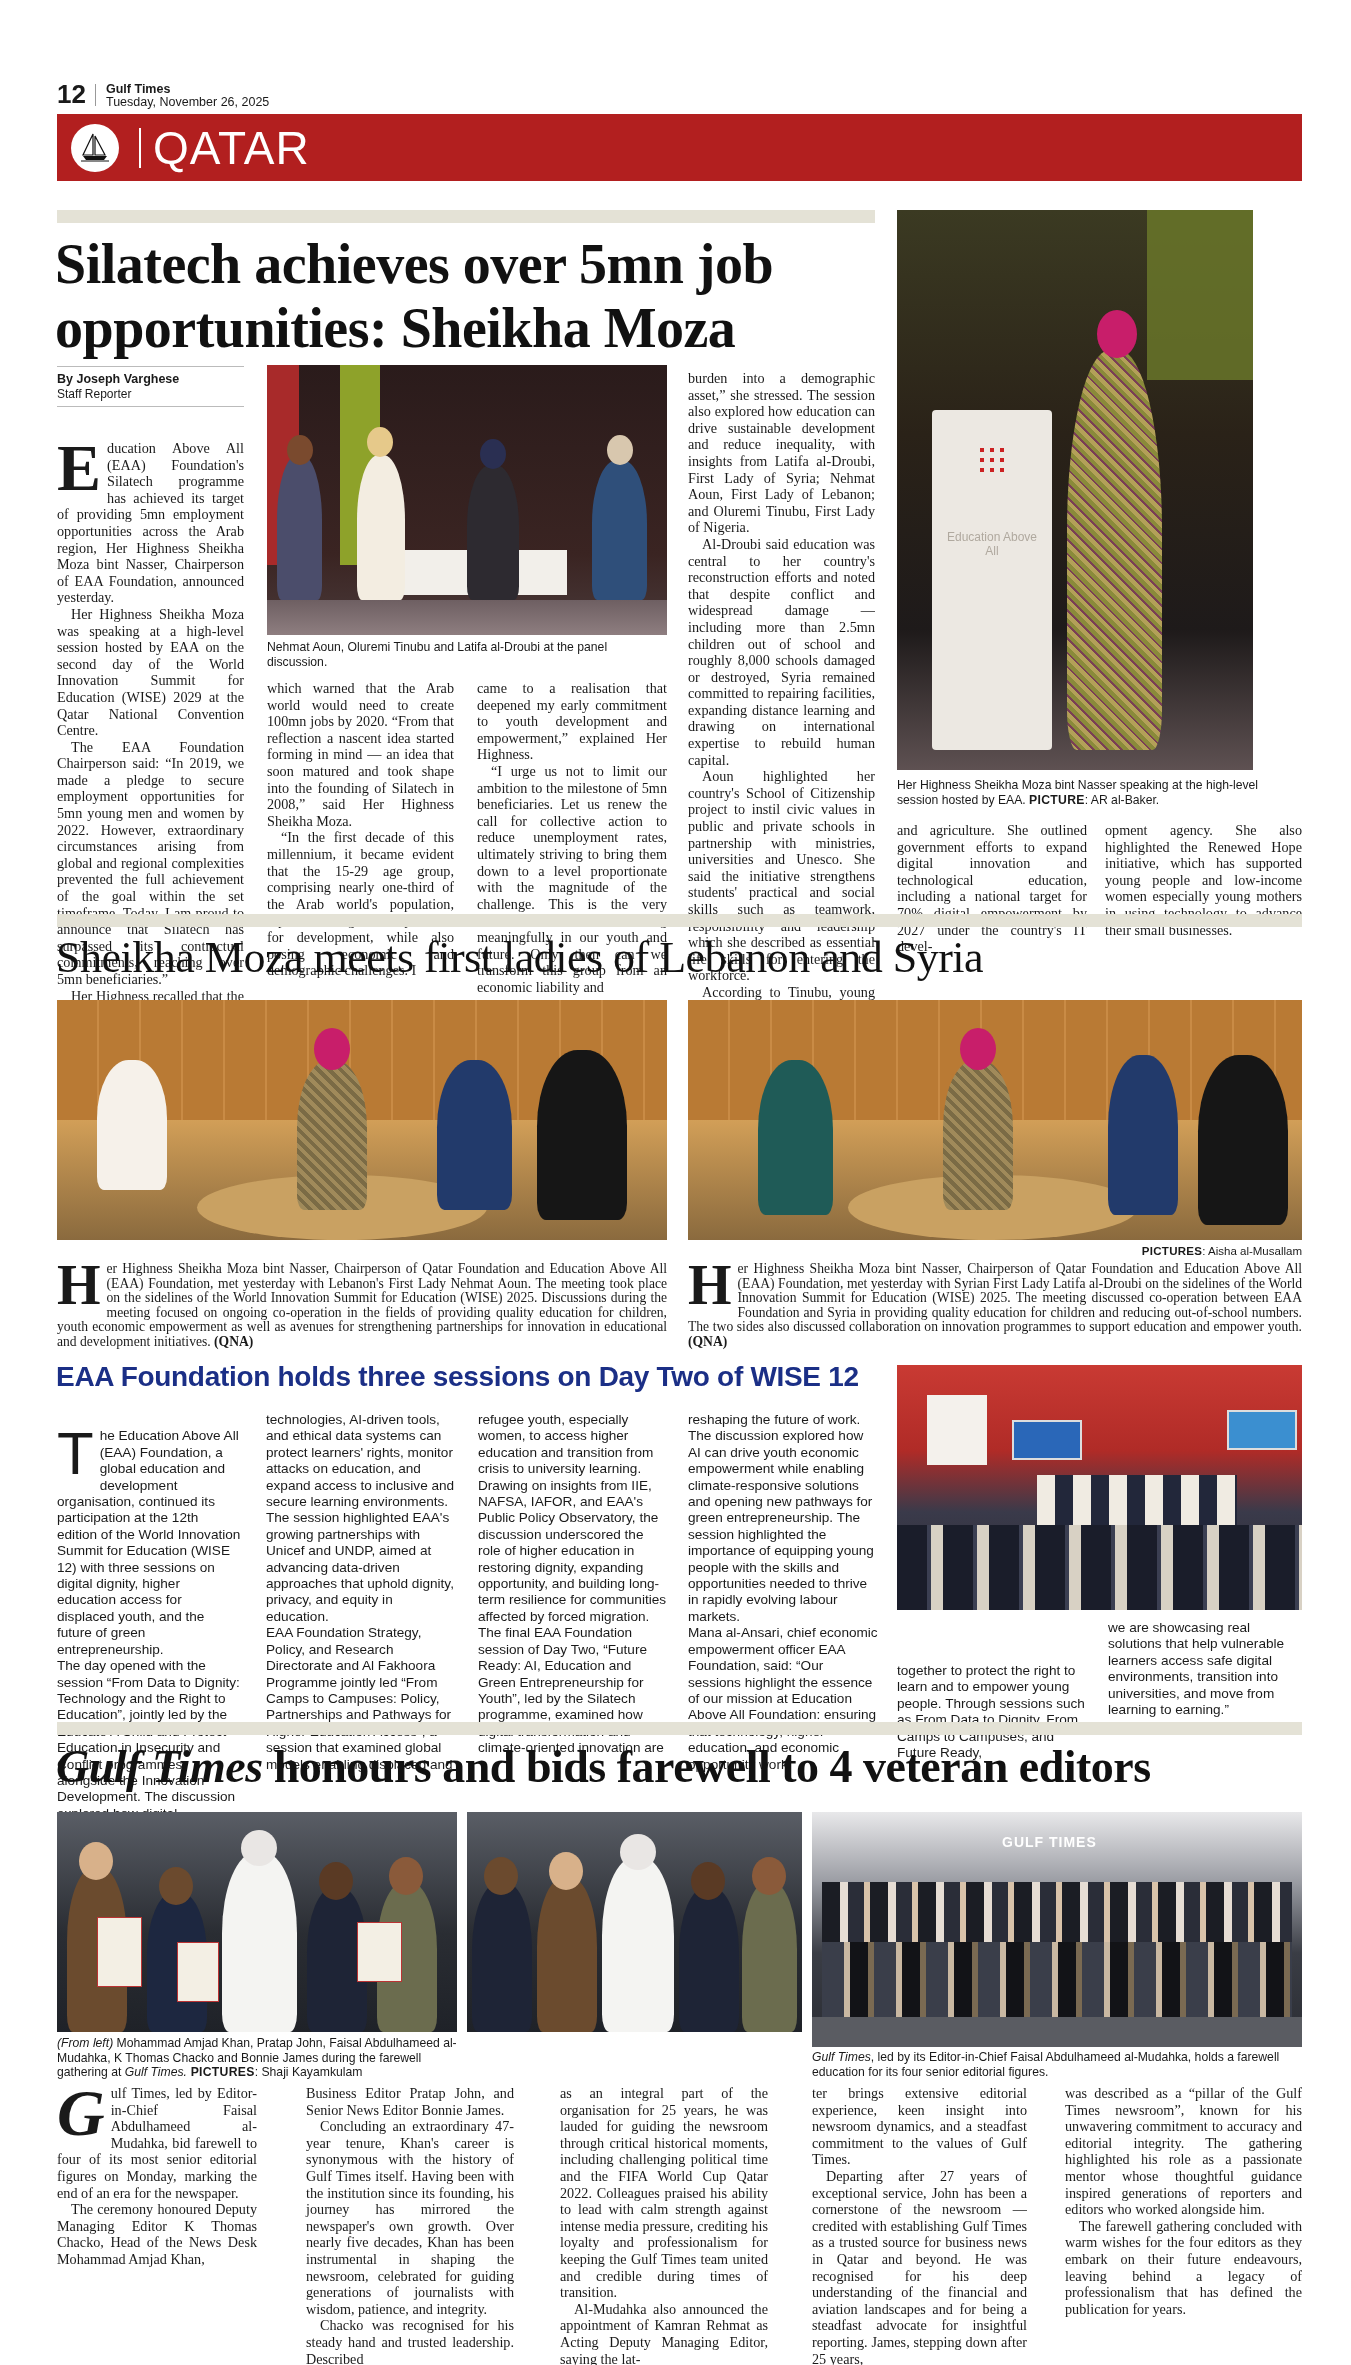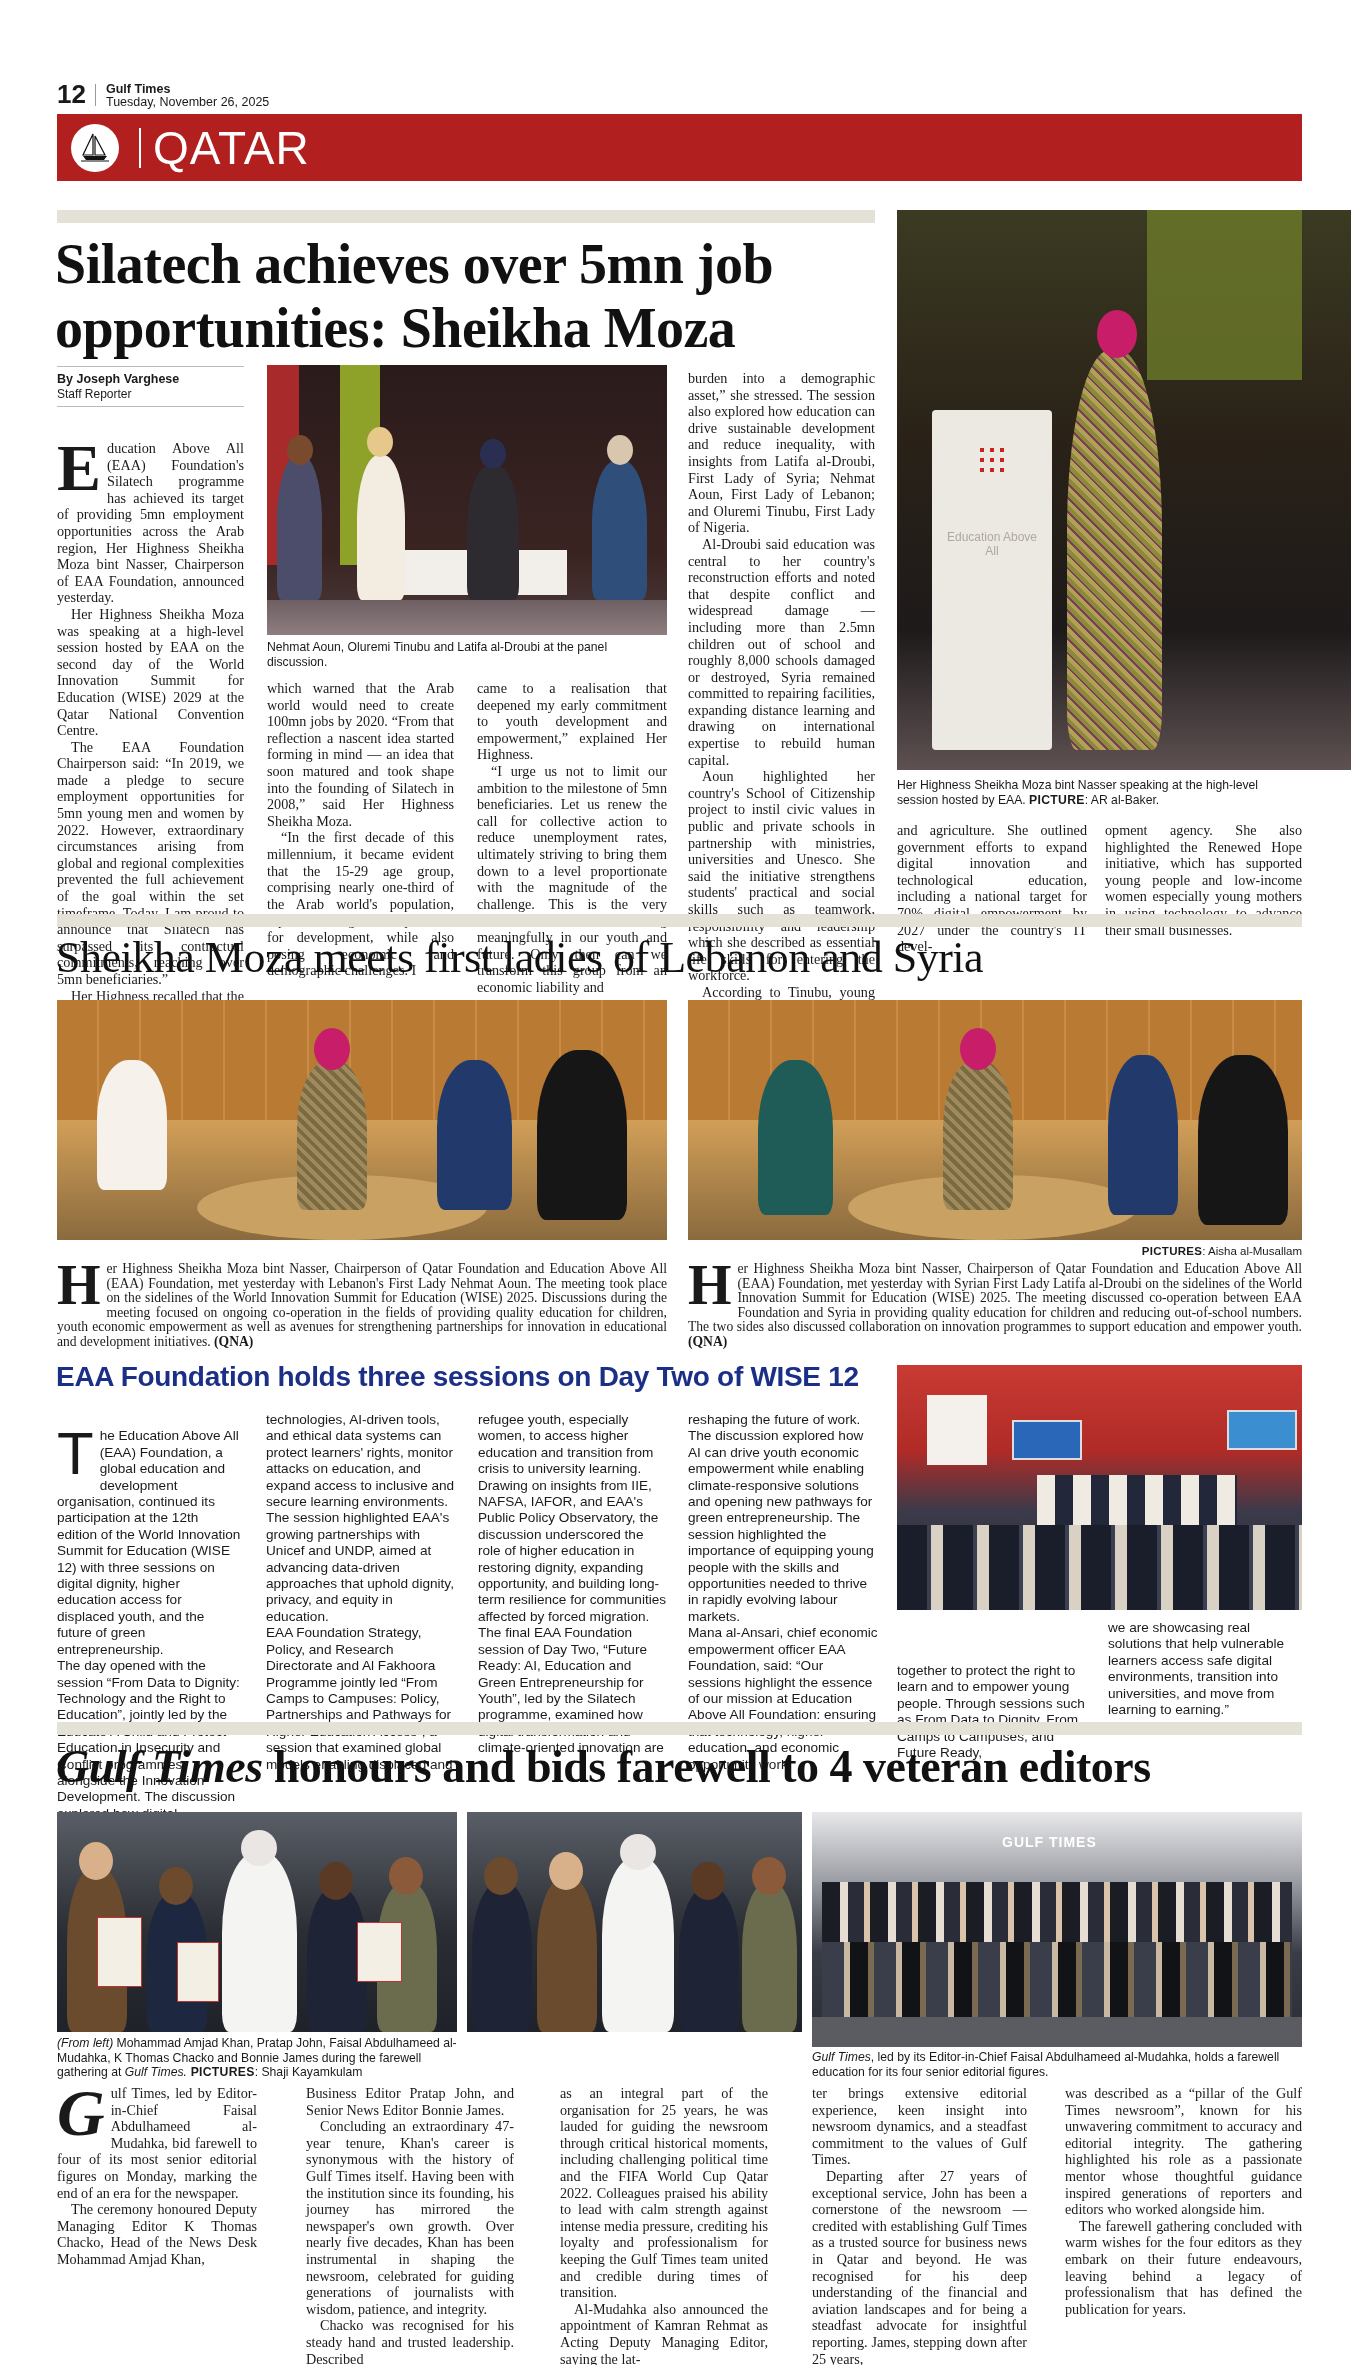--- a/index.html
+++ b/index.html
@@ -97,21 +97,21 @@
   <p>“I urge us not to limit our ambition to the milestone of 5mn beneficiaries. Let us renew the call for collective action to reduce unemployment rates, ultimately striving to bring them down to a level proportionate with the magnitude of the challenge. This is the very essence of investing meaningfully in our youth and future. Only then can we transform this group from an economic liability and</p>
 </div>
 
 <div class="col body-text" style="left:688px; top:370px; width:187px;">
   <p class="first">burden into a demographic asset,” she stressed. The session also explored how education can drive sustainable development and reduce inequality, with insights from Latifa al-Droubi, First Lady of Syria; Nehmat Aoun, First Lady of Lebanon; and Oluremi Tinubu, First Lady of Nigeria.</p>
   <p>Al-Droubi said education was central to her country's reconstruction efforts and noted that despite conflict and widespread damage — including more than 2.5mn children out of school and roughly 8,000 schools damaged or destroyed, Syria remained committed to repairing facilities, expanding distance learning and drawing on international expertise to rebuild human capital.</p>
   <p>Aoun highlighted her country's School of Citizenship project to instil civic values in public and private schools in partnership with ministries, universities and Unesco. She said the initiative strengthens students' practical and social skills such as teamwork, responsibility and leadership which she described as essential life skills for entering the workforce.</p>
   <p>According to Tinubu, young people make up more than 60% of Nigeria's population of over 250mn, playing key roles in sectors such as education, fashion, film</p>
 </div>
 
-<div class="abs photo stage" style="left:897px; top:210px; width:454px; height:560px; background:linear-gradient(180deg,#3b3a22 0%,#2a2218 40%,#1e1a1a 75%,#5e5152 100%);">
+<div class="abs photo stage" style="left:897px; top:210px; width:356px; height:560px; background:linear-gradient(180deg,#3b3a22 0%,#2a2218 40%,#1e1a1a 75%,#5e5152 100%);">
   <div class="abs" style="left:250px; top:0; width:155px; height:170px; background:#6d7a2a; opacity:0.8;"></div>
   <div class="abs" style="left:35px; top:200px; width:120px; height:340px; background:#ece8e2; border-radius:4px;">
     <div class="abs" style="left:45px; top:35px; width:30px; height:30px; background:radial-gradient(circle,#c22 30%,transparent 32%) 0 0/10px 10px;"></div>
     <div class="abs sans" style="left:10px; top:120px; width:100px; font-size:12px; color:#b0a99f; text-align:center;">Education Above All</div>
   </div>
   <div class="person" style="left:170px; top:140px; width:95px; height:400px; background:repeating-linear-gradient(45deg,#8a8a3a 0 4px,#b3a058 4px 8px,#7a3f55 8px 10px);"></div>
   <div class="head" style="left:200px; top:100px; width:40px; height:48px; background:#c81e6a;"></div>
 </div>
 <div class="abs caption" style="left:897px; top:778px; width:405px;">
   <span>Her Highness Sheikha Moza bint Nasser speaking at the high-level session hosted by EAA. </span><b>PICTURE</b><span>: AR al-Baker.</span>

